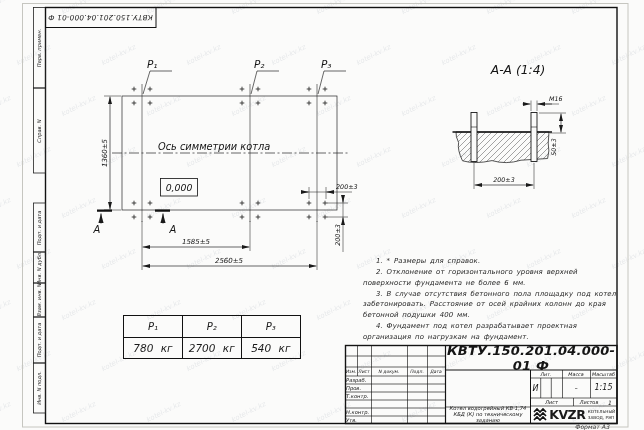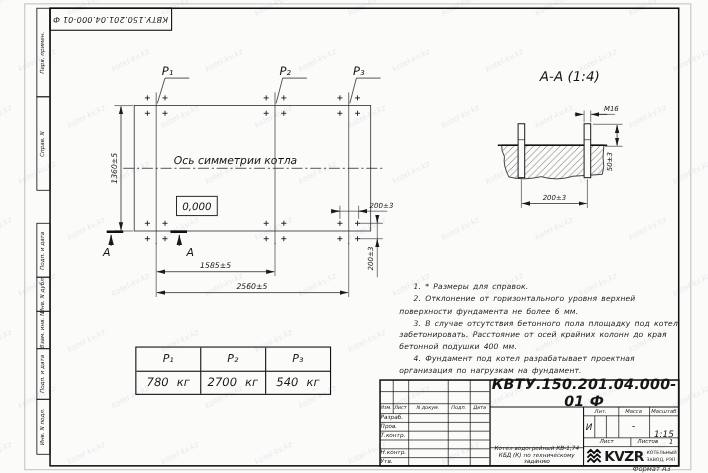--- a/index.html
+++ b/index.html
@@ -270,21 +270,21 @@
   <div class="tbt" style="left:346px;top:392px;width:25px;height:8px;font-size:5.2px;justify-content:flex-start;">Т.контр.</div>
   <div class="tbt" style="left:346px;top:400px;width:25px;height:8px;font-size:5.2px;justify-content:flex-start;"></div>
   <div class="tbt" style="left:346px;top:408px;width:25px;height:8px;font-size:5.2px;justify-content:flex-start;">Н.контр.</div>
   <div class="tbt" style="left:346px;top:416px;width:25px;height:8px;font-size:5.2px;justify-content:flex-start;">Утв.</div>
   <div class="tbt" style="left:446px;top:407px;width:84px;height:16px;font-size:5.2px;line-height:1.15;">Котел водогрейный КВ-1,74 КБД (К) по техническому заданию</div>
   <div class="tbt" style="left:530px;top:370px;width:32px;height:8px;font-size:4.8px;">Лит.</div>
   <div class="tbt" style="left:562px;top:370px;width:28px;height:8px;font-size:4.8px;">Масса</div>
   <div class="tbt" style="left:590px;top:370px;width:27px;height:8px;font-size:4.8px;">Масштаб</div>
   <div class="tbt" style="left:530px;top:378px;width:11px;height:20px;font-size:8px;">И</div>
   <div class="tbt" style="left:562px;top:378px;width:28px;height:20px;font-size:9px;">-</div>
-  <div class="tbt" style="left:590px;top:378px;width:27px;height:32px;font-size:8px;">1:15</div>
+  <div class="tbt" style="left:590px;top:378px;width:27px;height:18px;font-size:8px;">1:15</div>
   <div class="tbt" style="left:530px;top:398px;width:43px;height:8px;font-size:5px;">Лист</div>
   <div class="tbt" style="left:574px;top:398px;width:30px;height:8px;font-size:5px;">Листов</div>
   <div class="tbt" style="left:604px;top:398px;width:12px;height:8px;font-size:6px;">1</div>
 
   <div class="kvzr">
     <svg width="14" height="13" viewBox="0 0 14 13">
       <polyline points="1,4 4,1 7,4 10,1 13,4" fill="none" stroke="#111" stroke-width="1.7"></polyline>
       <polyline points="1,8 4,5 7,8 10,5 13,8" fill="none" stroke="#111" stroke-width="1.7"></polyline>
       <polyline points="1,12 4,9 7,12 10,9 13,12" fill="none" stroke="#111" stroke-width="1.7"></polyline>
     </svg>

